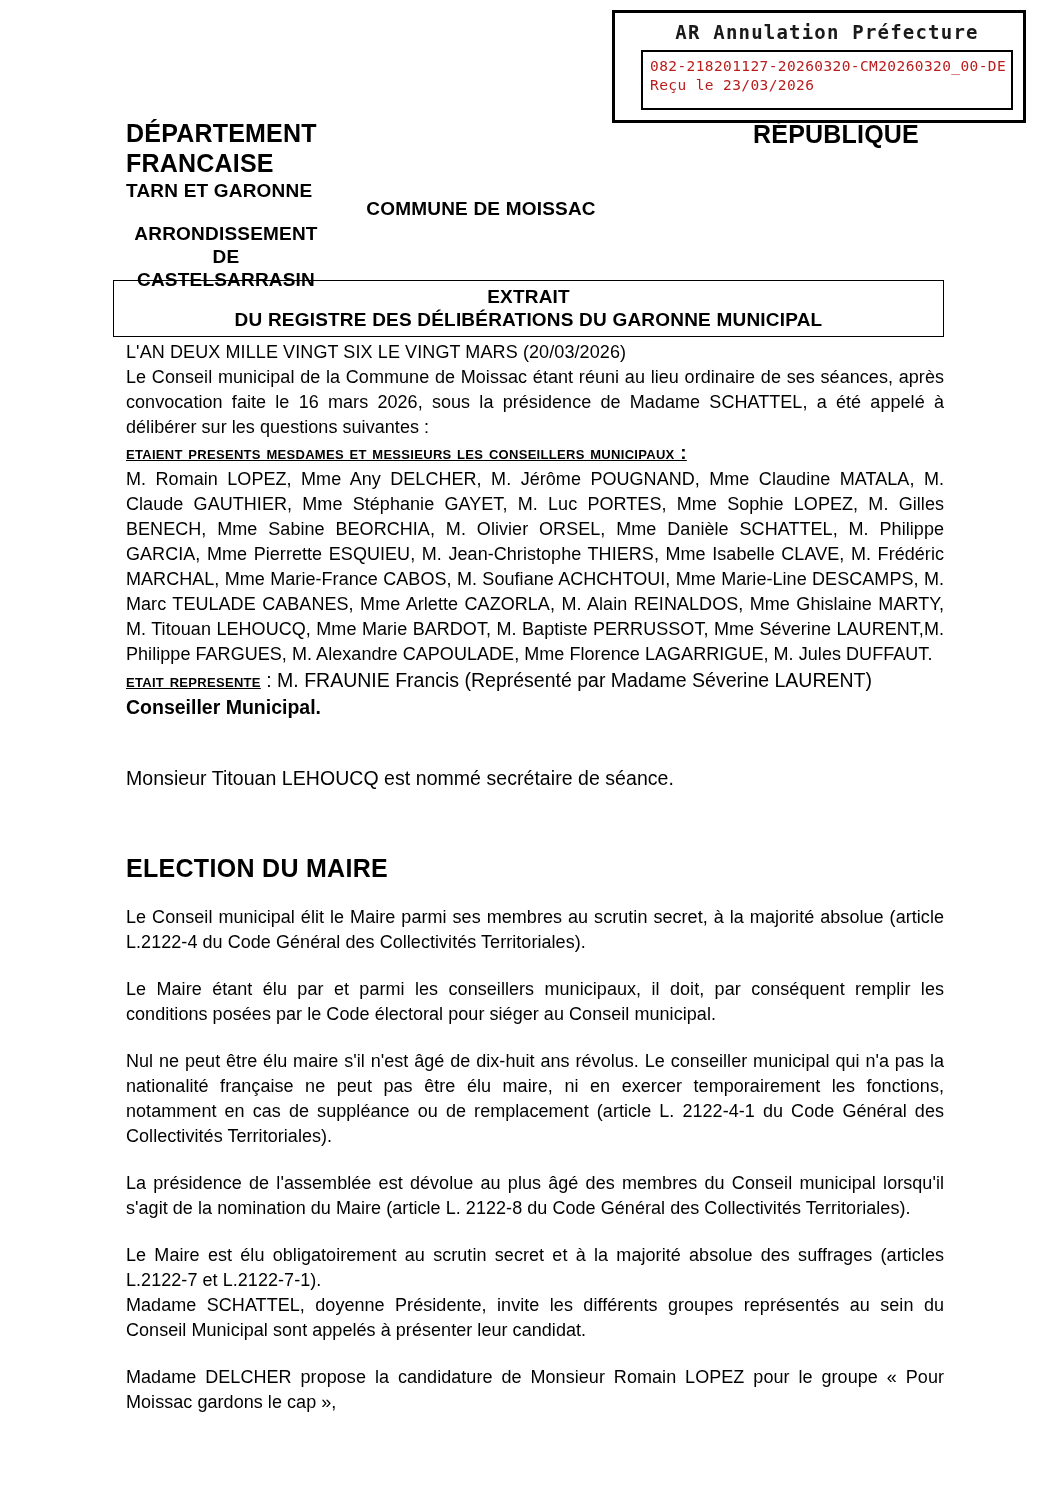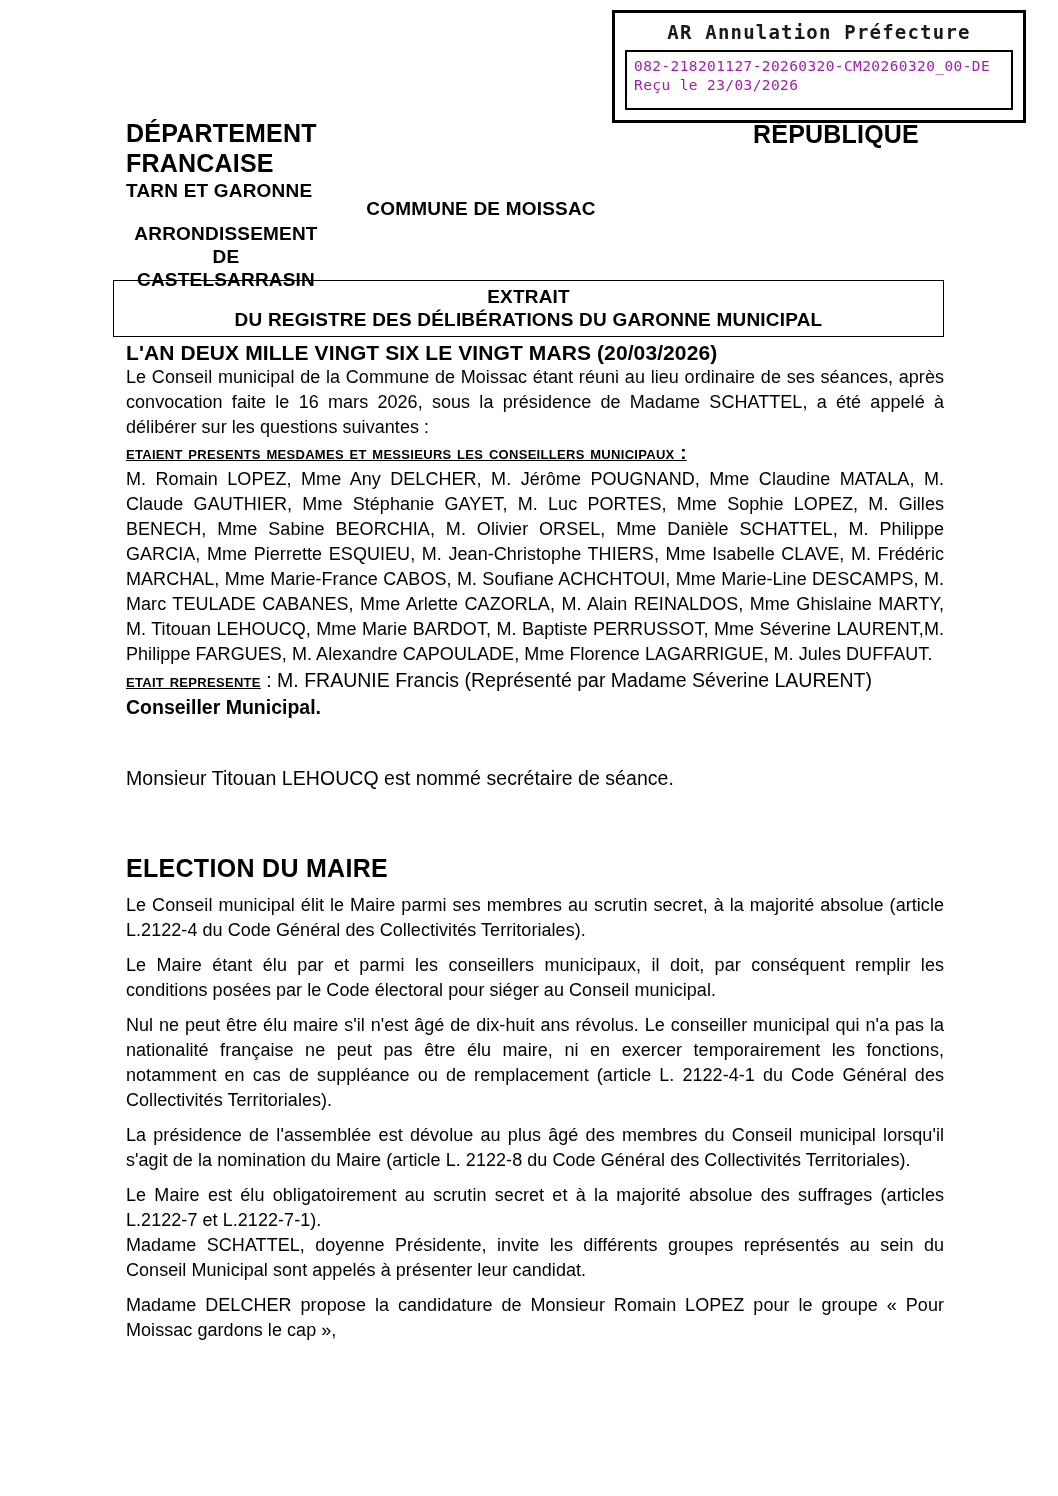--- a/index.html
+++ b/index.html
@@ -21,41 +21,41 @@
 
   
   .stamp {
     position: absolute;
     left: 612px;
     top: 10px;
     width: 414px;
     box-sizing: border-box;
     border: 3px solid #000;
     background: #fff;
-    padding: 6px 10px 10px 10px;
+    padding: 6px 10px 10px 26px;
   }
   .stamp-title {
     font-family: "DejaVu Sans Mono", monospace;
     font-weight: bold;
     font-size: 19px;
     letter-spacing: 1.2px;
     text-align: center;
     color: #1a1a1a;
     padding: 2px 0 7px 0;
     white-space: nowrap;
   }
   .stamp-body {
     border: 2px solid #000;
     padding: 5px 7px 13px 7px;
   }
   .stamp-line {
     font-family: "DejaVu Sans Mono", monospace;
     font-size: 14.5px;
     line-height: 19px;
-    color: #a21caf;
+    color: #b91c1c;
     white-space: nowrap;
     letter-spacing: 0.4px;
   }
 
   
   .dept-block {
     position: absolute;
     left: 126px;
     top: 118px;
     width: 330px;
@@ -129,22 +129,22 @@
   }
 
   
   .body {
     position: absolute;
     left: 126px;
     top: 340px;
     width: 818px;
   }
   .line-title {
-    font-size: 21px;
-    font-weight: bold;
+    font-size: 18px;
+    font-weight: normal;
     line-height: 25px;
     letter-spacing: 0.1px;
   }
   .para {
     font-size: 18px;
     line-height: 25px;
     text-align: justify;
     text-justify: inter-word;
     letter-spacing: 0.05px;
   }
@@ -186,21 +186,21 @@
   }
   .spacer-lg { height: 46px; }
   .spacer-xl { height: 62px; }
 
   .section-heading {
     font-size: 25px;
     font-weight: bold;
     line-height: 30px;
     letter-spacing: 0.3px;
   }
-  .gap-para { margin-top: 10px; }
+  .gap-para { margin-top: 22px; }
   .gap-tight { margin-top: 0px; }
 </style>
 </head>
 <body>
 
 <div class="page">
 
   <div class="stamp">
     <div class="stamp-title">AR Annulation Préfecture</div>
     <div class="stamp-body">

